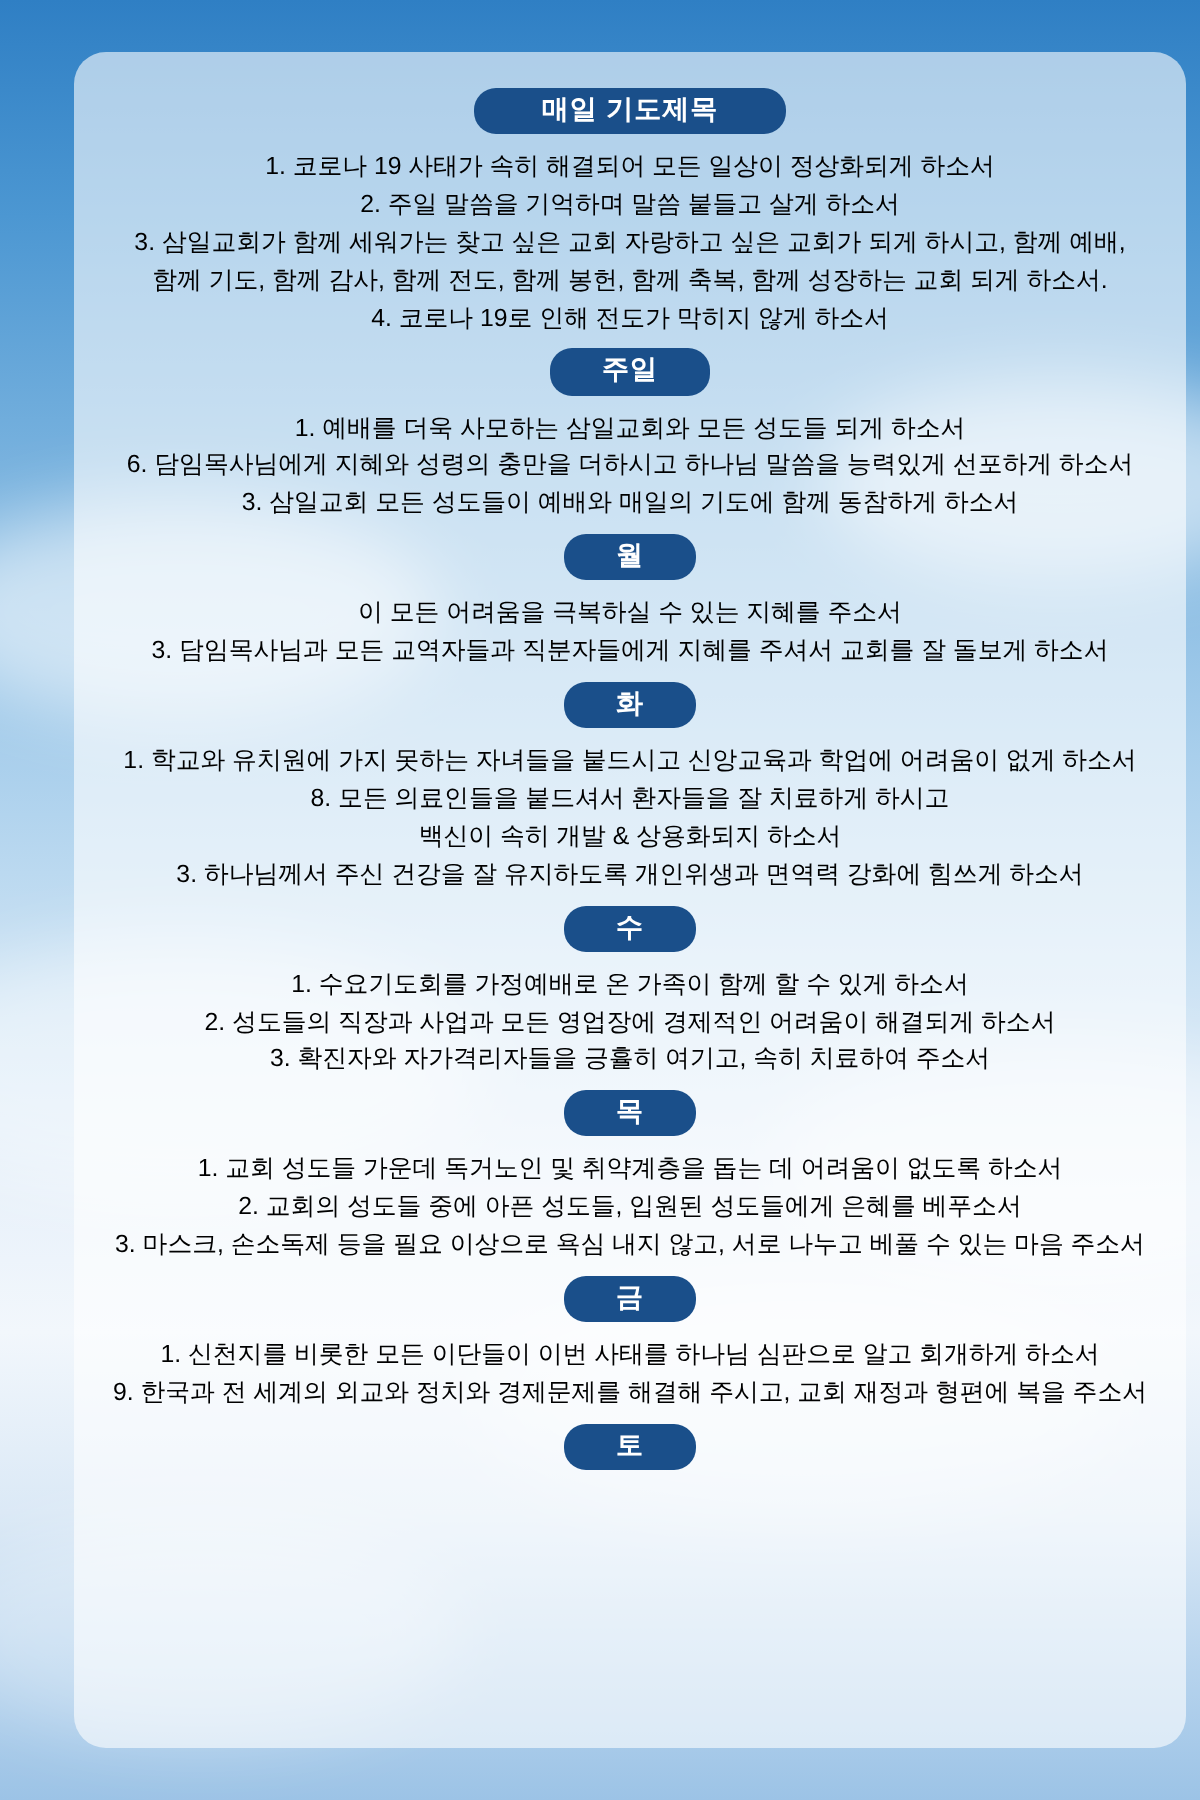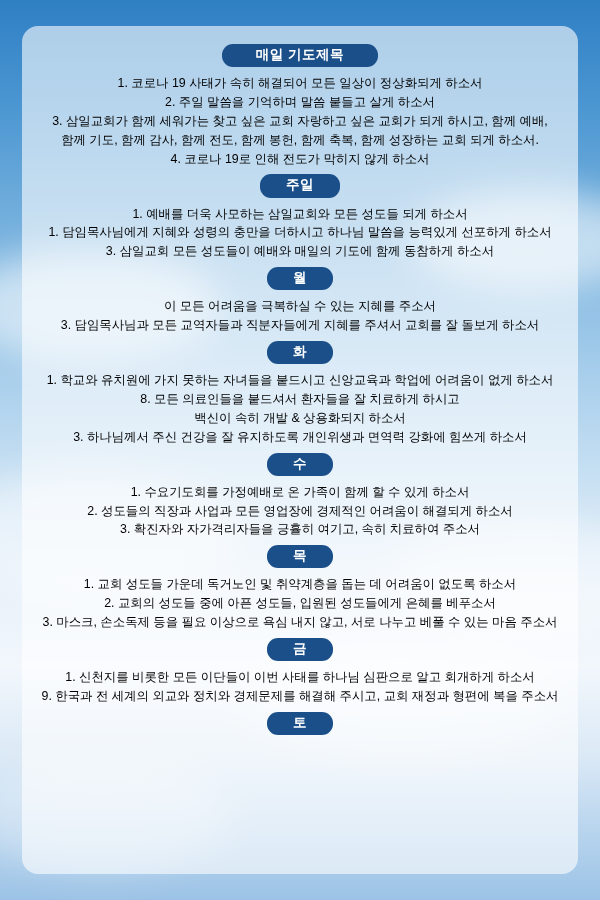--- a/index.html
+++ b/index.html
@@ -24,21 +24,21 @@
   }
   .c1 { left: -40px;  top: 250px; width: 260px; height: 110px; }
   .c2 { right: -50px; top: 190px; width: 240px; height: 100px; }
   .c3 { left: -60px;  top: 470px; width: 300px; height: 130px; background: rgba(255,255,255,0.45); }
   .c4 { right: -70px; top: 520px; width: 280px; height: 120px; background: rgba(255,255,255,0.42); }
   .c5 { left: 40%;    top: 640px; width: 320px; height: 120px; background: rgba(255,255,255,0.35); }
   .c6 { left: -30px;  top: 760px; width: 260px; height: 110px; background: rgba(255,255,255,0.30); }
 
   .card {
     position: absolute;
-    left: 22px;
+    left: 37px;
     top: 26px;
     width: 556px;
     height: 848px;
     background: rgba(255,255,255,0.60);
     border-radius: 16px;
     box-sizing: border-box;
     padding: 18px 10px 10px 10px;
     overflow: hidden;
   }
 
@@ -89,21 +89,21 @@
           <div>2. 주일 말씀을 기억하며 말씀 붙들고 살게 하소서</div>
           <div>3. 삼일교회가 함께 세워가는 찾고 싶은 교회 자랑하고 싶은 교회가 되게 하시고, 함께 예배,</div>
           <div>함께 기도, 함께 감사, 함께 전도, 함께 봉헌, 함께 축복, 함께 성장하는 교회 되게 하소서.</div>
           <div>4. 코로나 19로 인해 전도가 막히지 않게 하소서</div>
         </div>
       </div>
       <div class="section">
         <div class="heading-wrap"><div class="heading">주일</div></div>
         <div class="lines">
           <div>1. 예배를 더욱 사모하는 삼일교회와 모든 성도들 되게 하소서</div>
-          <div>1. 담임목사님에게 지혜와 성령의 충만을 더하시고 하나님 말씀을 능력있게 선포하게 하소서</div>
+          <div>6. 담임목사님에게 지혜와 성령의 충만을 더하시고 하나님 말씀을 능력있게 선포하게 하소서</div>
           <div>3. 삼일교회 모든 성도들이 예배와 매일의 기도에 함께 동참하게 하소서</div>
         </div>
       </div>
       <div class="section">
         <div class="heading-wrap"><div class="heading">월</div></div>
         <div class="lines">
           <div>이 모든 어려움을 극복하실 수 있는 지혜를 주소서</div>
           <div>3. 담임목사님과 모든 교역자들과 직분자들에게 지혜를 주셔서 교회를 잘 돌보게 하소서</div>
         </div>
       </div>

